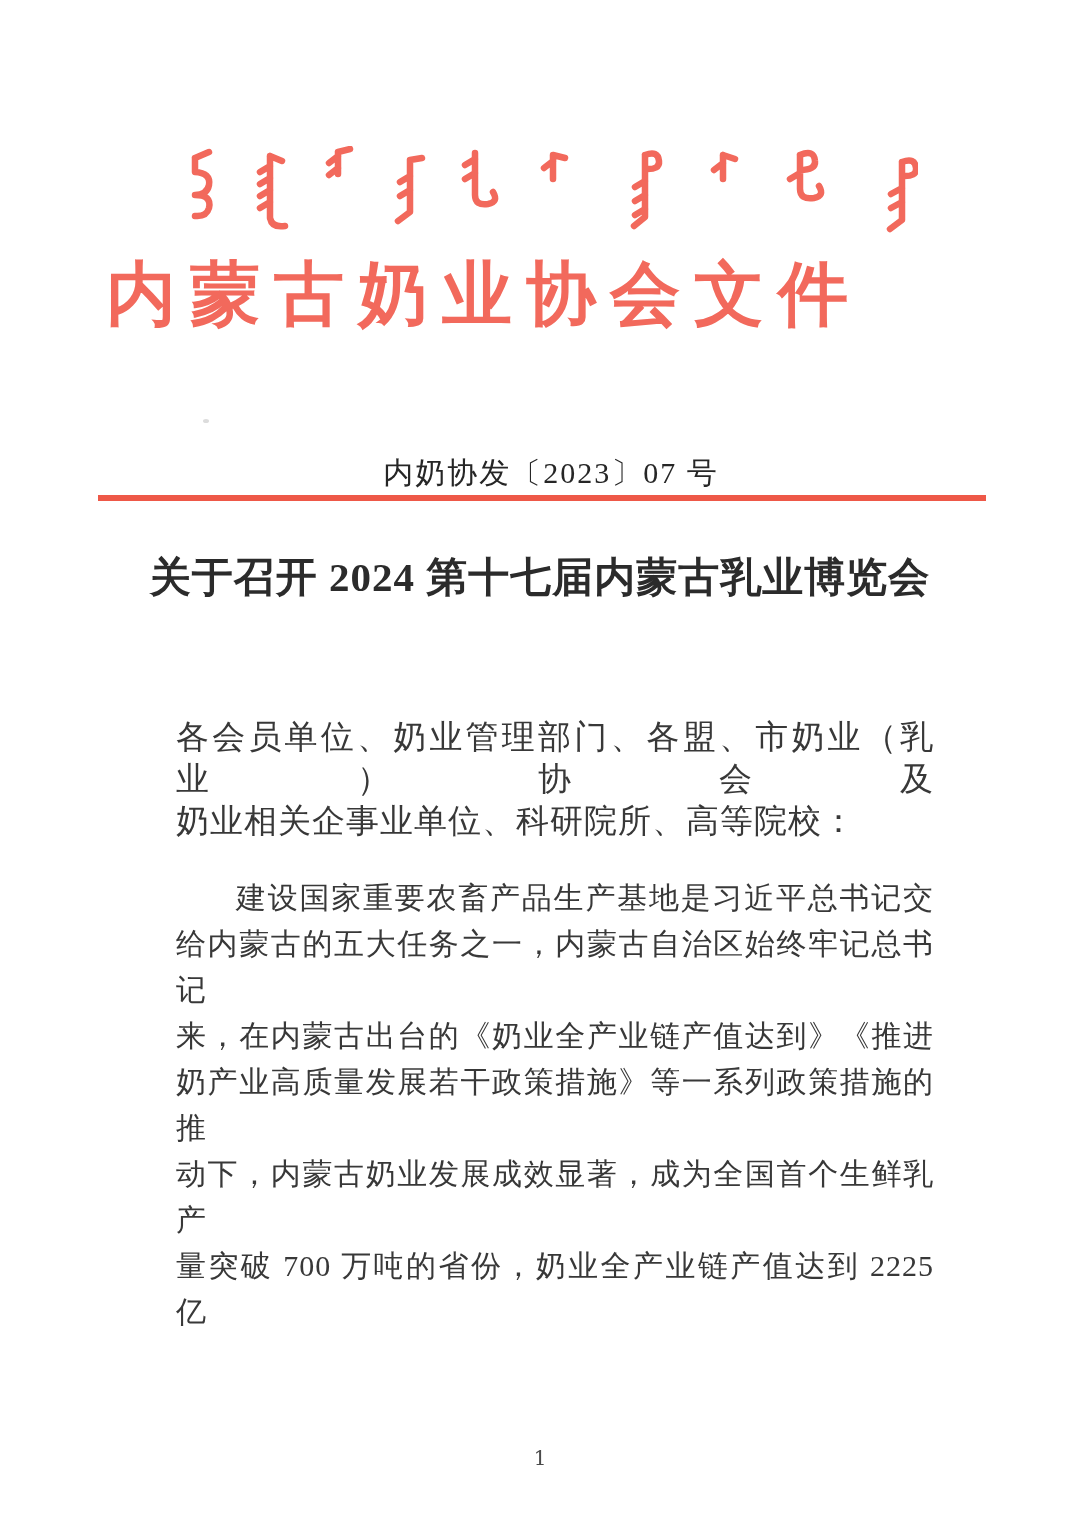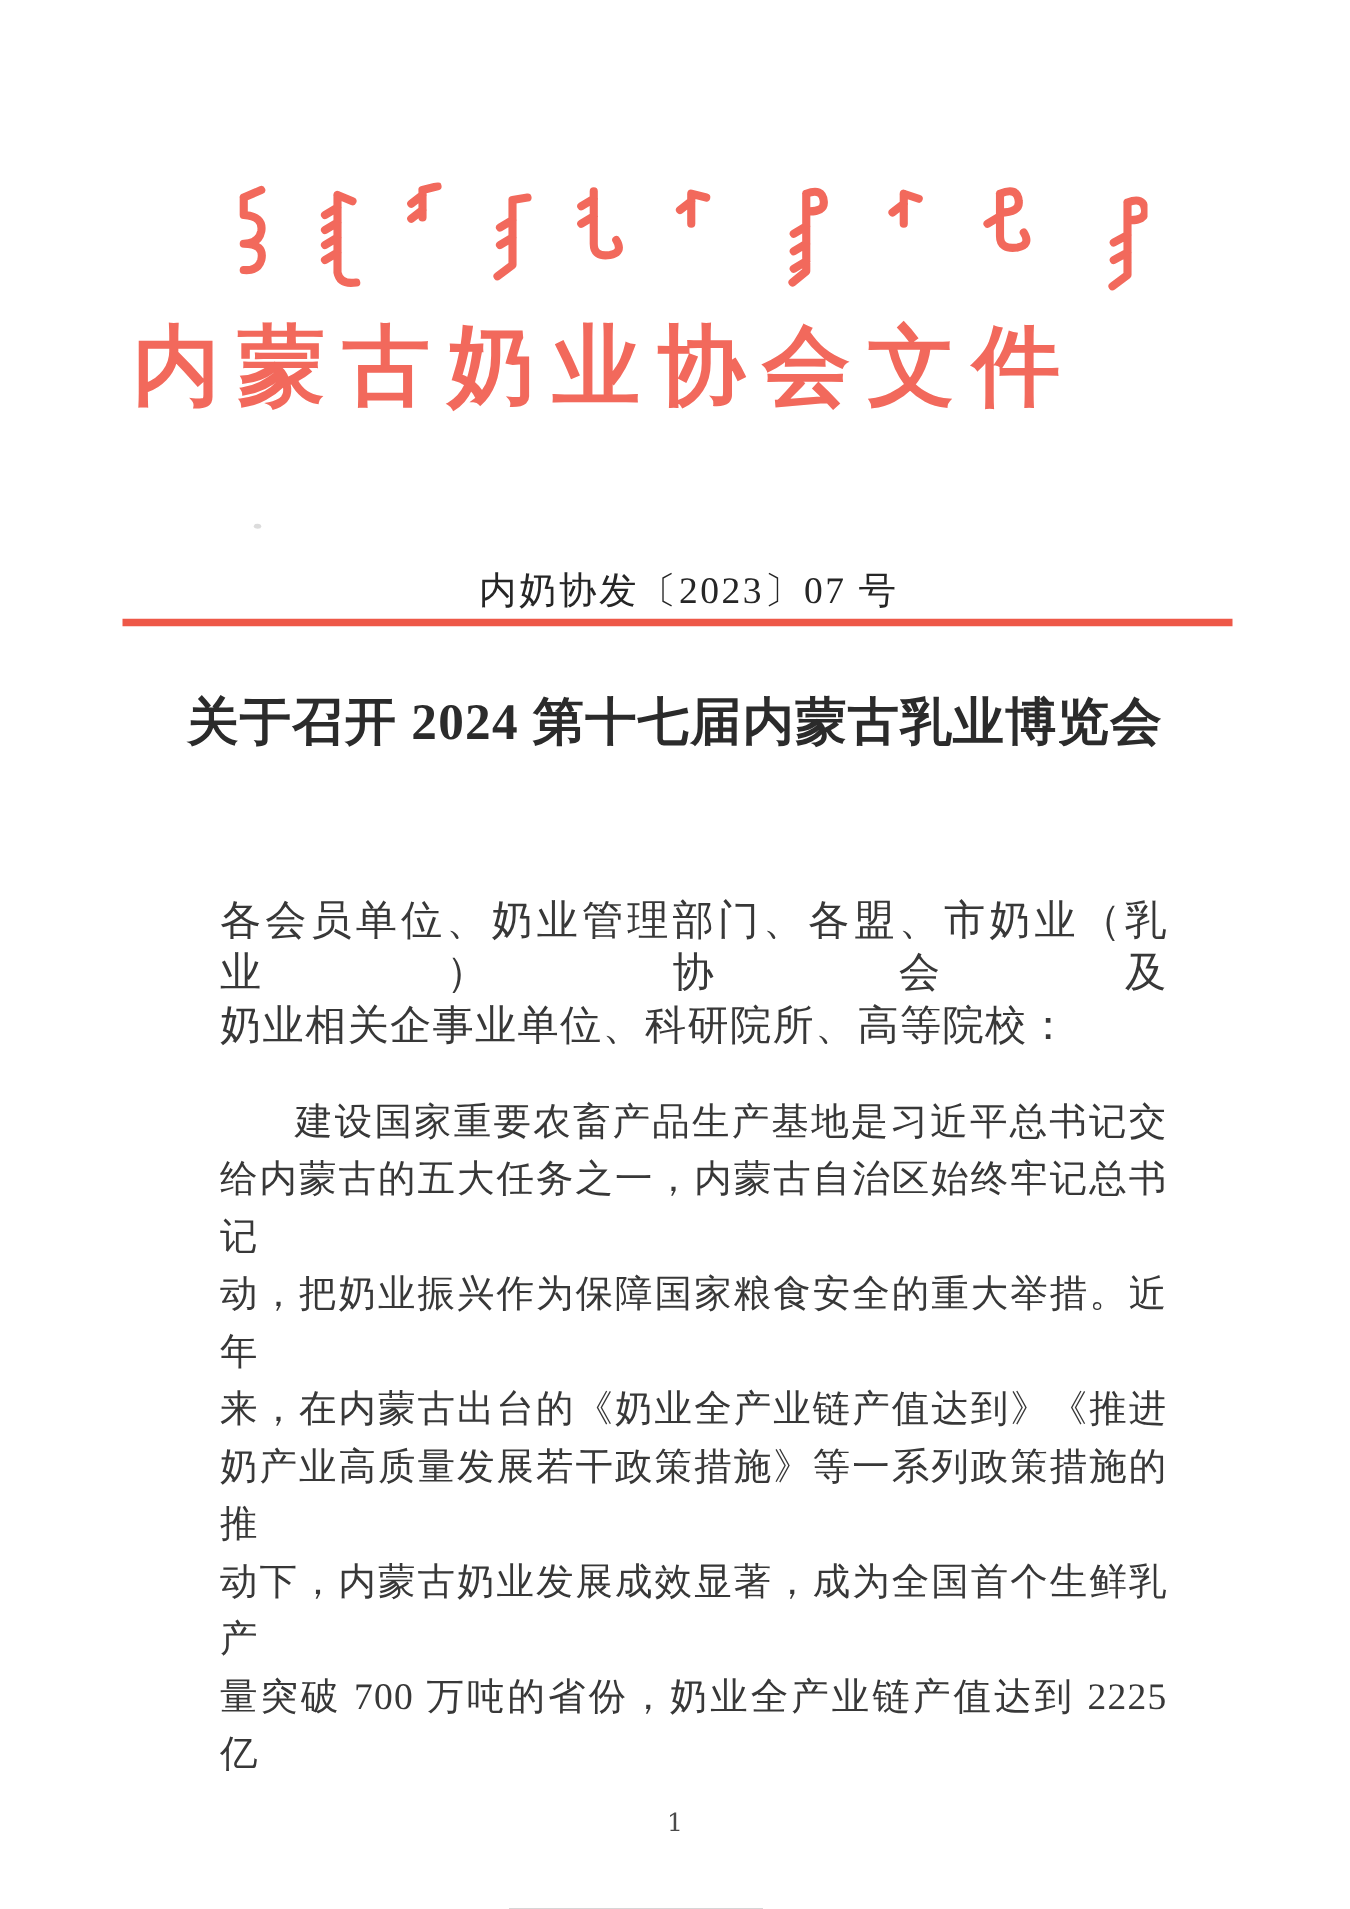--- a/index.html
+++ b/index.html
@@ -114,21 +114,20 @@
   </div>
 
   <div class="body-text">
     <div class="salutation">
       <div class="bodyline just">各会员单位、奶业管理部门、各盟、市奶业（乳业）协会及</div>
       <div class="bodyline">奶业相关企事业单位、科研院所、高等院校：</div>
     </div>
     <div id="paragraphs">
         <div class="bodyline indent just">建设国家重要农畜产品生产基地是习近平总书记交</div>
         <div class="bodyline just">给内蒙古的五大任务之一，内蒙古自治区始终牢记总书记</div>
-        <div class="bodyline just">动，把奶业振兴作为保障国家粮食安全的重大举措。近年</div>
         <div class="bodyline just">来，在内蒙古出台的《奶业全产业链产值达到》《推进</div>
         <div class="bodyline just">奶产业高质量发展若干政策措施》等一系列政策措施的推</div>
         <div class="bodyline just">动下，内蒙古奶业发展成效显著，成为全国首个生鲜乳产</div>
         <div class="bodyline just">量突破 700 万吨的省份，奶业全产业链产值达到 2225 亿</div>
       </div>
   </div>
 
   <div class="page-number">1</div>
 
 </div>

